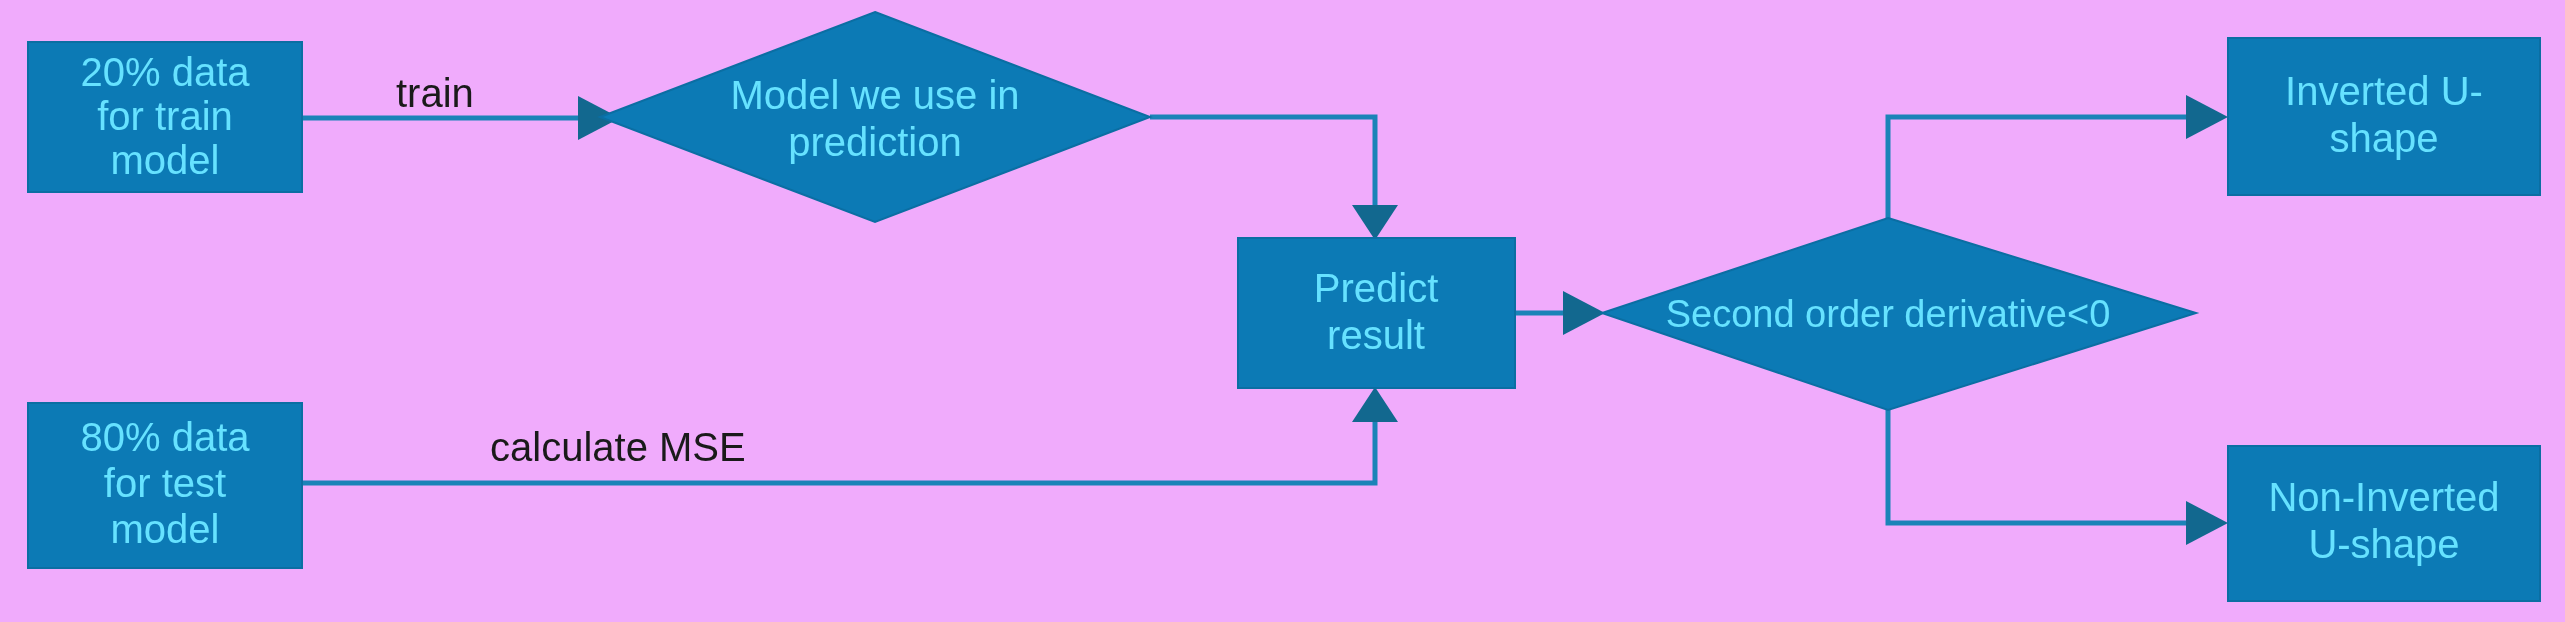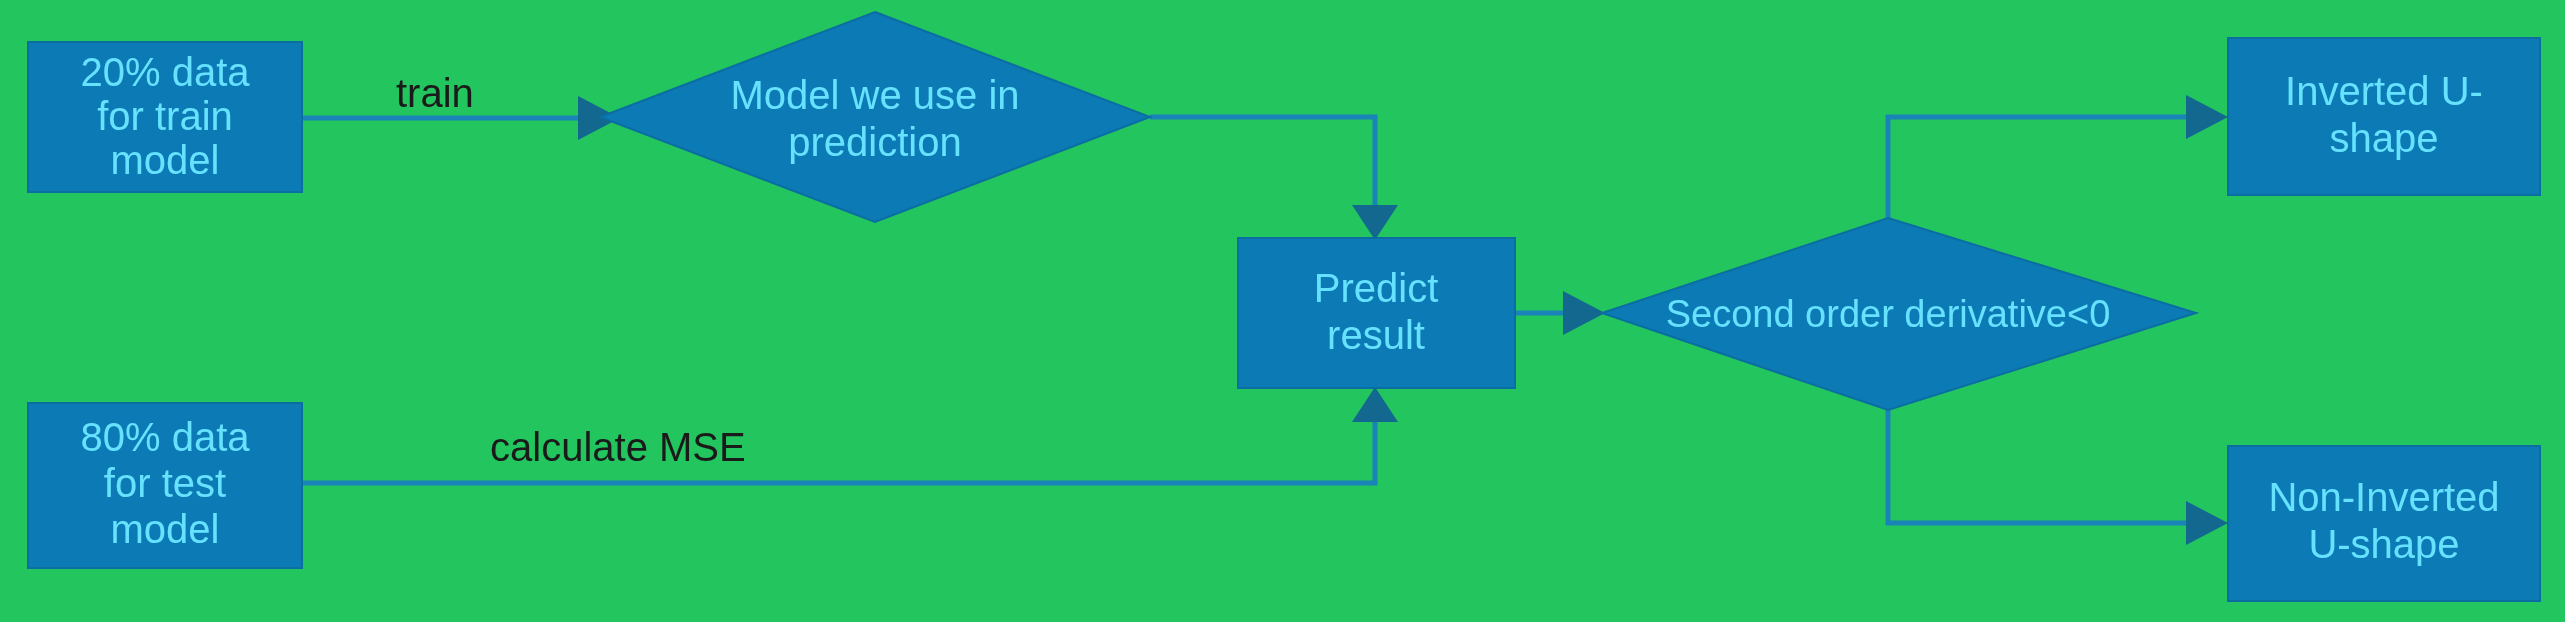--- a/index.html
+++ b/index.html
@@ -4,21 +4,21 @@
 <style>
   html, body {
     margin: 0;
     padding: 0;
     background: #ffffff;
   }
   #canvas {
     position: relative;
     width: 2565px;
     height: 622px;
-    background: #22c55e;
+    background: #f0abfc;
     font-family: "Liberation Sans", sans-serif;
   }
   svg.flow {
     position: absolute;
     top: 0;
     left: 0;
     width: 2565px;
     height: 622px;
     overflow: visible;
   }

